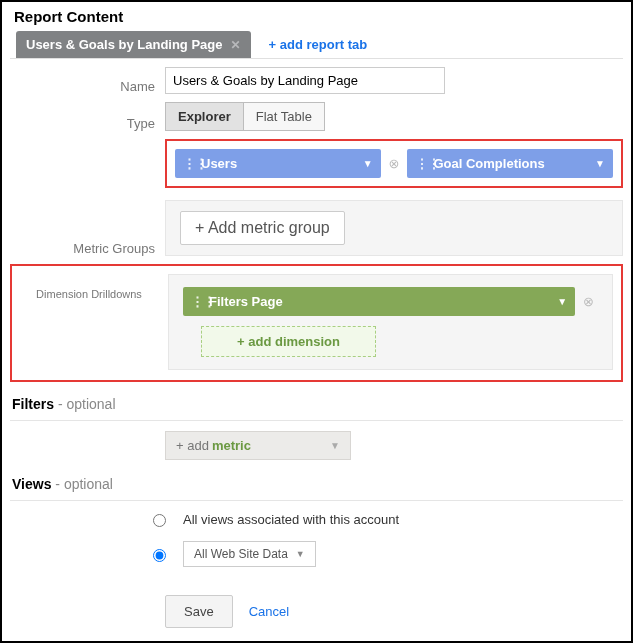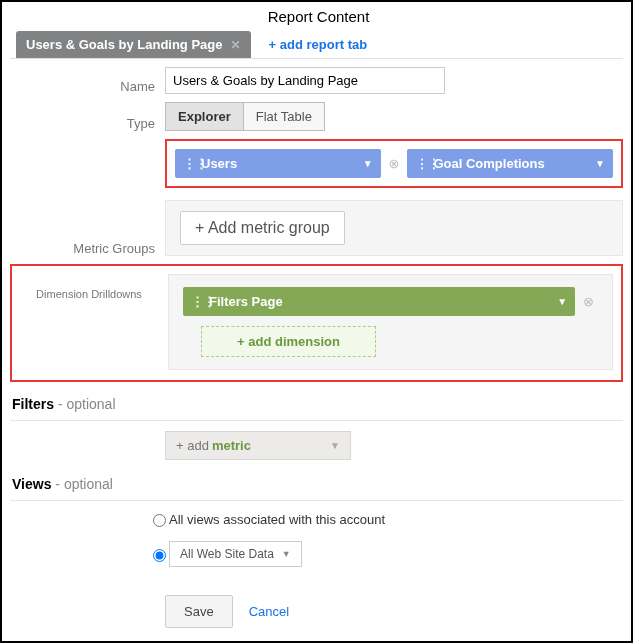--- a/index.html
+++ b/index.html
@@ -12,26 +12,25 @@
     background: #fff;
   }
   .container {
     width: 633px;
     height: 643px;
     border: 2px solid #000;
     padding: 6px 8px;
     position: relative;
   }
   .title {
-    font-weight: normal;
+    font-weight: bold;
     font-size: 15px;
     color: #000;
     margin: 0 0 6px 0;
     padding-left: 4px;
-    text-align: center;
   }
   .tabs-row {
     display: flex;
     align-items: center;
     gap: 18px;
     border-bottom: 1px solid #e0e0e0;
     padding-bottom: 0;
     margin-bottom: 8px;
   }
   .active-tab {
@@ -203,20 +202,21 @@
     margin-left: 155px;
     margin-bottom: 16px;
   }
   .filter-btn .word-filter { color: #6b9942; font-weight: bold; margin-left: 3px;}
   .filter-btn .caret-down { margin-left: auto; color: #aaa; font-size: 10px; }
   .radio-row {
     display: flex;
     align-items: center;
     margin-left: 138px;
     margin-bottom: 14px;
+    gap: 14px;
     color: #333;
   }
   .radio-row input[type=radio] { }
   .view-select {
     display: inline-flex;
     align-items: center;
     padding: 5px 10px;
     border: 1px solid #ccc;
     background: #fff;
     font-size: 12px;

